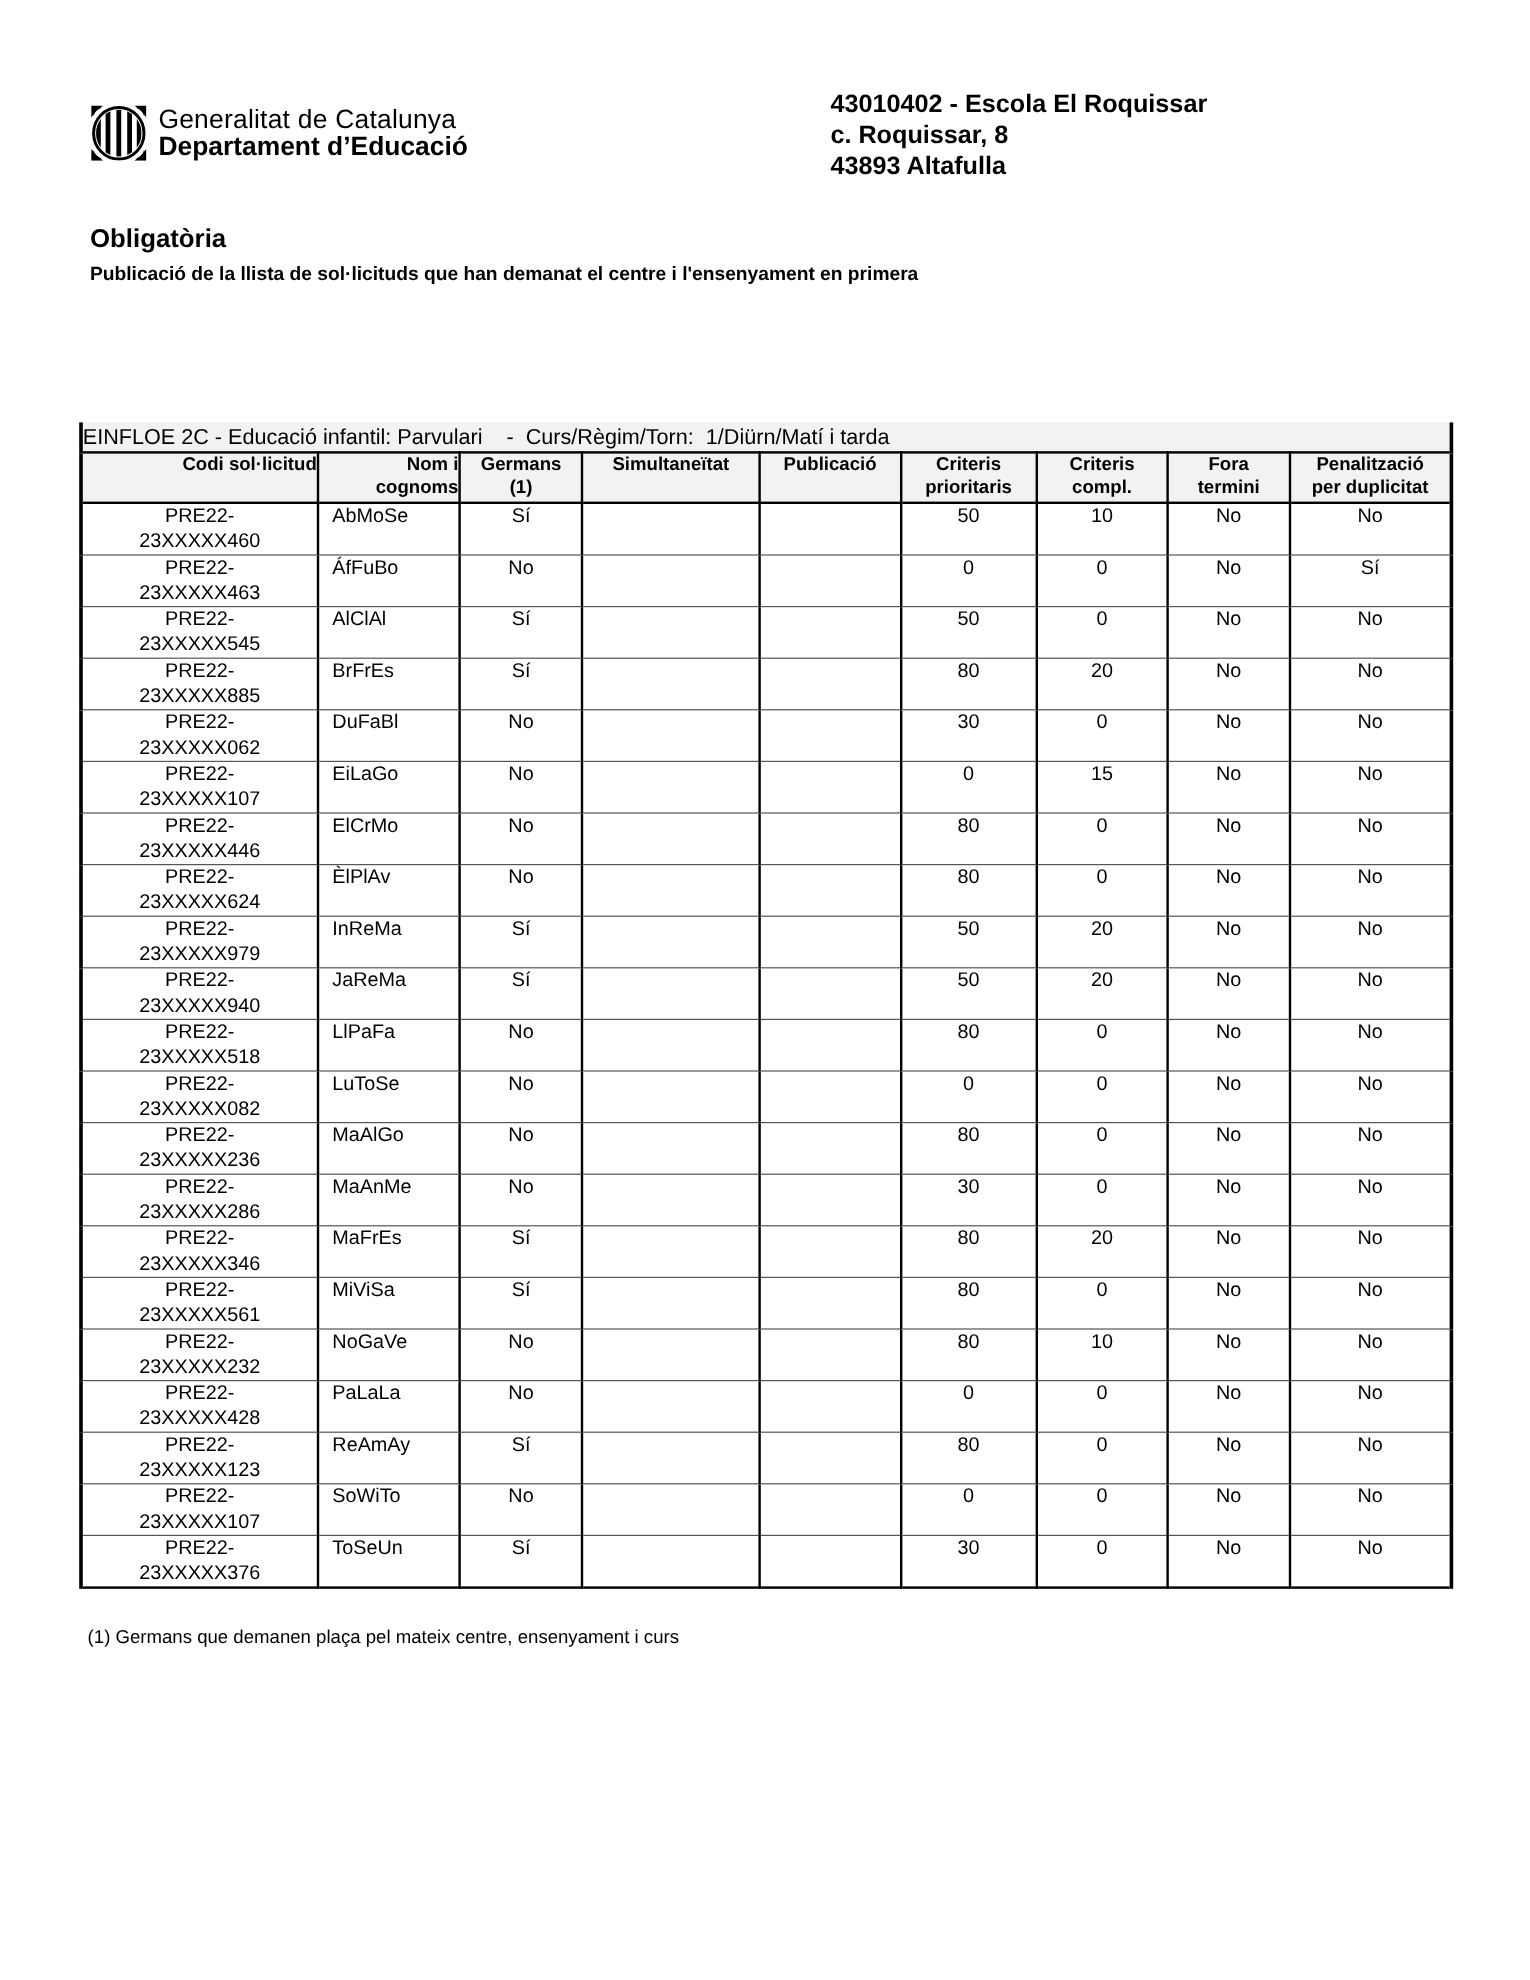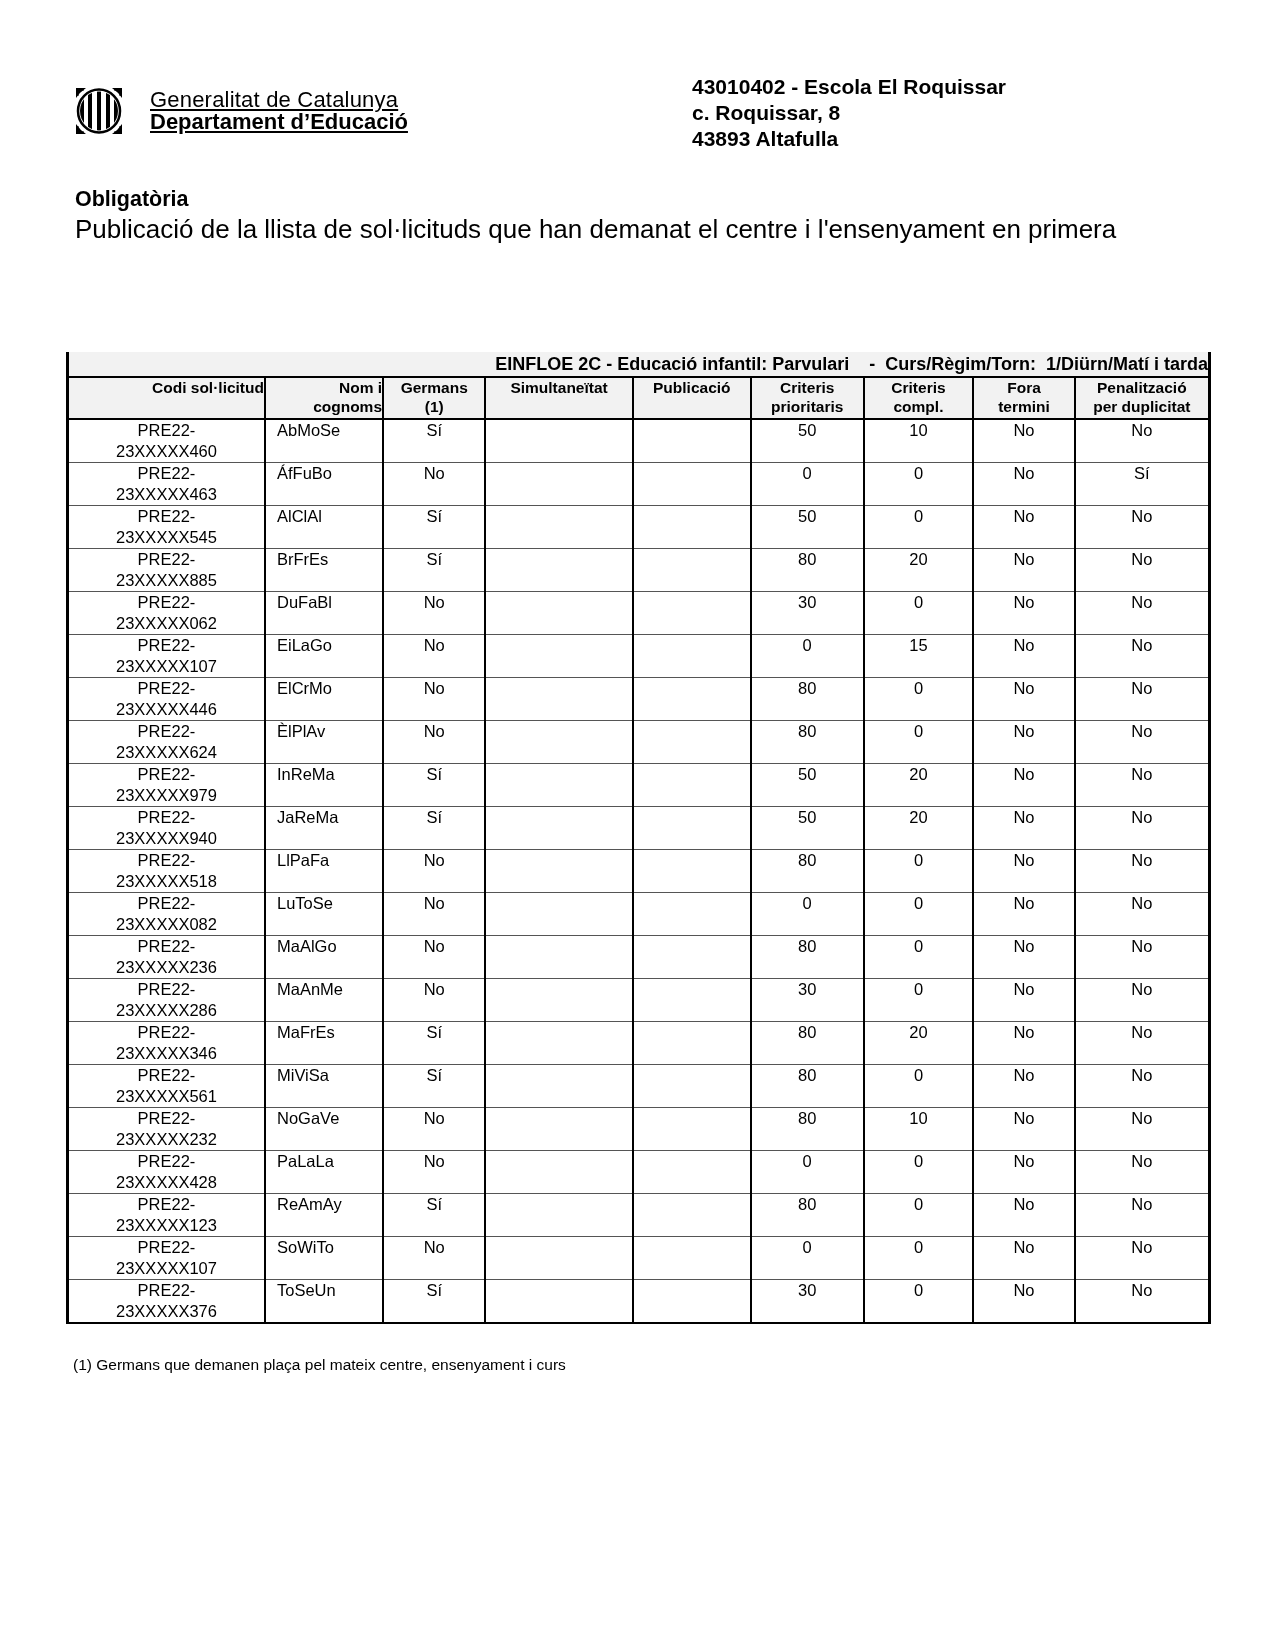--- a/index.html
+++ b/index.html
@@ -1,32 +1,32 @@
 <!DOCTYPE html>
 <html><head>
 <meta charset="utf-8">
 <style>
   html, body { margin:0; padding:0; background:#ffffff; }
   body { width:1275px; height:1650px; position:relative; overflow:hidden;
          font-family:"Liberation Sans", sans-serif; color:#000; }
   .logo { position:absolute; left:76px; top:88px; display:flex; align-items:center; }
   .logo-mark { width:46px; height:46px; position:relative; }
-  .logo-text { margin-left:28px; line-height:22px;text-decoration:underline; }
+  .logo-text { margin-left:10px; line-height:22px; }
   .logo-line1 { font-size:22px; font-weight:normal; letter-spacing:0.2px; display:block; }
   .logo-line2 { font-size:22px; font-weight:bold; display:block; }
   .address { position:absolute; left:692px; top:74px; font-size:21px; line-height:26px; }
   .address div { white-space:nowrap;font-weight:bold; }
   .headings { position:absolute; left:75px; top:184px; width:1140px; }
   .headings .level { font-size:21.5px; font-weight:bold; line-height:30px; }
-  .headings .title { font-size:26px; font-weight:normal; line-height:30px; }
+  .headings .title { font-size:16px; font-weight:bold; line-height:30px; }
   table.main { position:absolute; left:66px; top:352px; width:1145px; border-collapse:collapse;
                table-layout:fixed; font-size:16.5px; }
   table.main td, table.main th { border:1.5px solid #000; padding:0; vertical-align:top; }
-  table.main .caption-row th { background:#f2f2f2; font-size:18px; font-weight:bold; height:24px;
-               text-align:right; border-left:3px solid #000; border-right:3px solid #000; border-top:none;
+  table.main .caption-row th { background:#f2f2f2; font-size:18px; font-weight:normal; height:24px;
+               text-align:left; border-left:3px solid #000; border-right:3px solid #000; border-top:none;
                border-bottom:2.5px solid #000; white-space:pre; line-height:24px; }
   table.main .head-row th { background:#f2f2f2; font-size:15.5px; font-weight:bold; line-height:19px;
                height:40px; text-align:center; border-left:2.5px solid #000; border-right:2.5px solid #000;
                border-bottom:2.5px solid #000; }
   table.main .head-row th.left { text-align:right; padding-left:10px; }
   table.main tr.data td { height:42px; line-height:21px; border-left:2.5px solid #000; border-right:2.5px solid #000;
                border-top:1.5px solid #555; border-bottom:1.5px solid #555; }
   table.main tr.data td.c { text-align:center; }
   table.main tr.data td.l { text-align:left; padding-left:11px; }
   table.main tr.data:last-child td { border-bottom:2.5px solid #000; }

